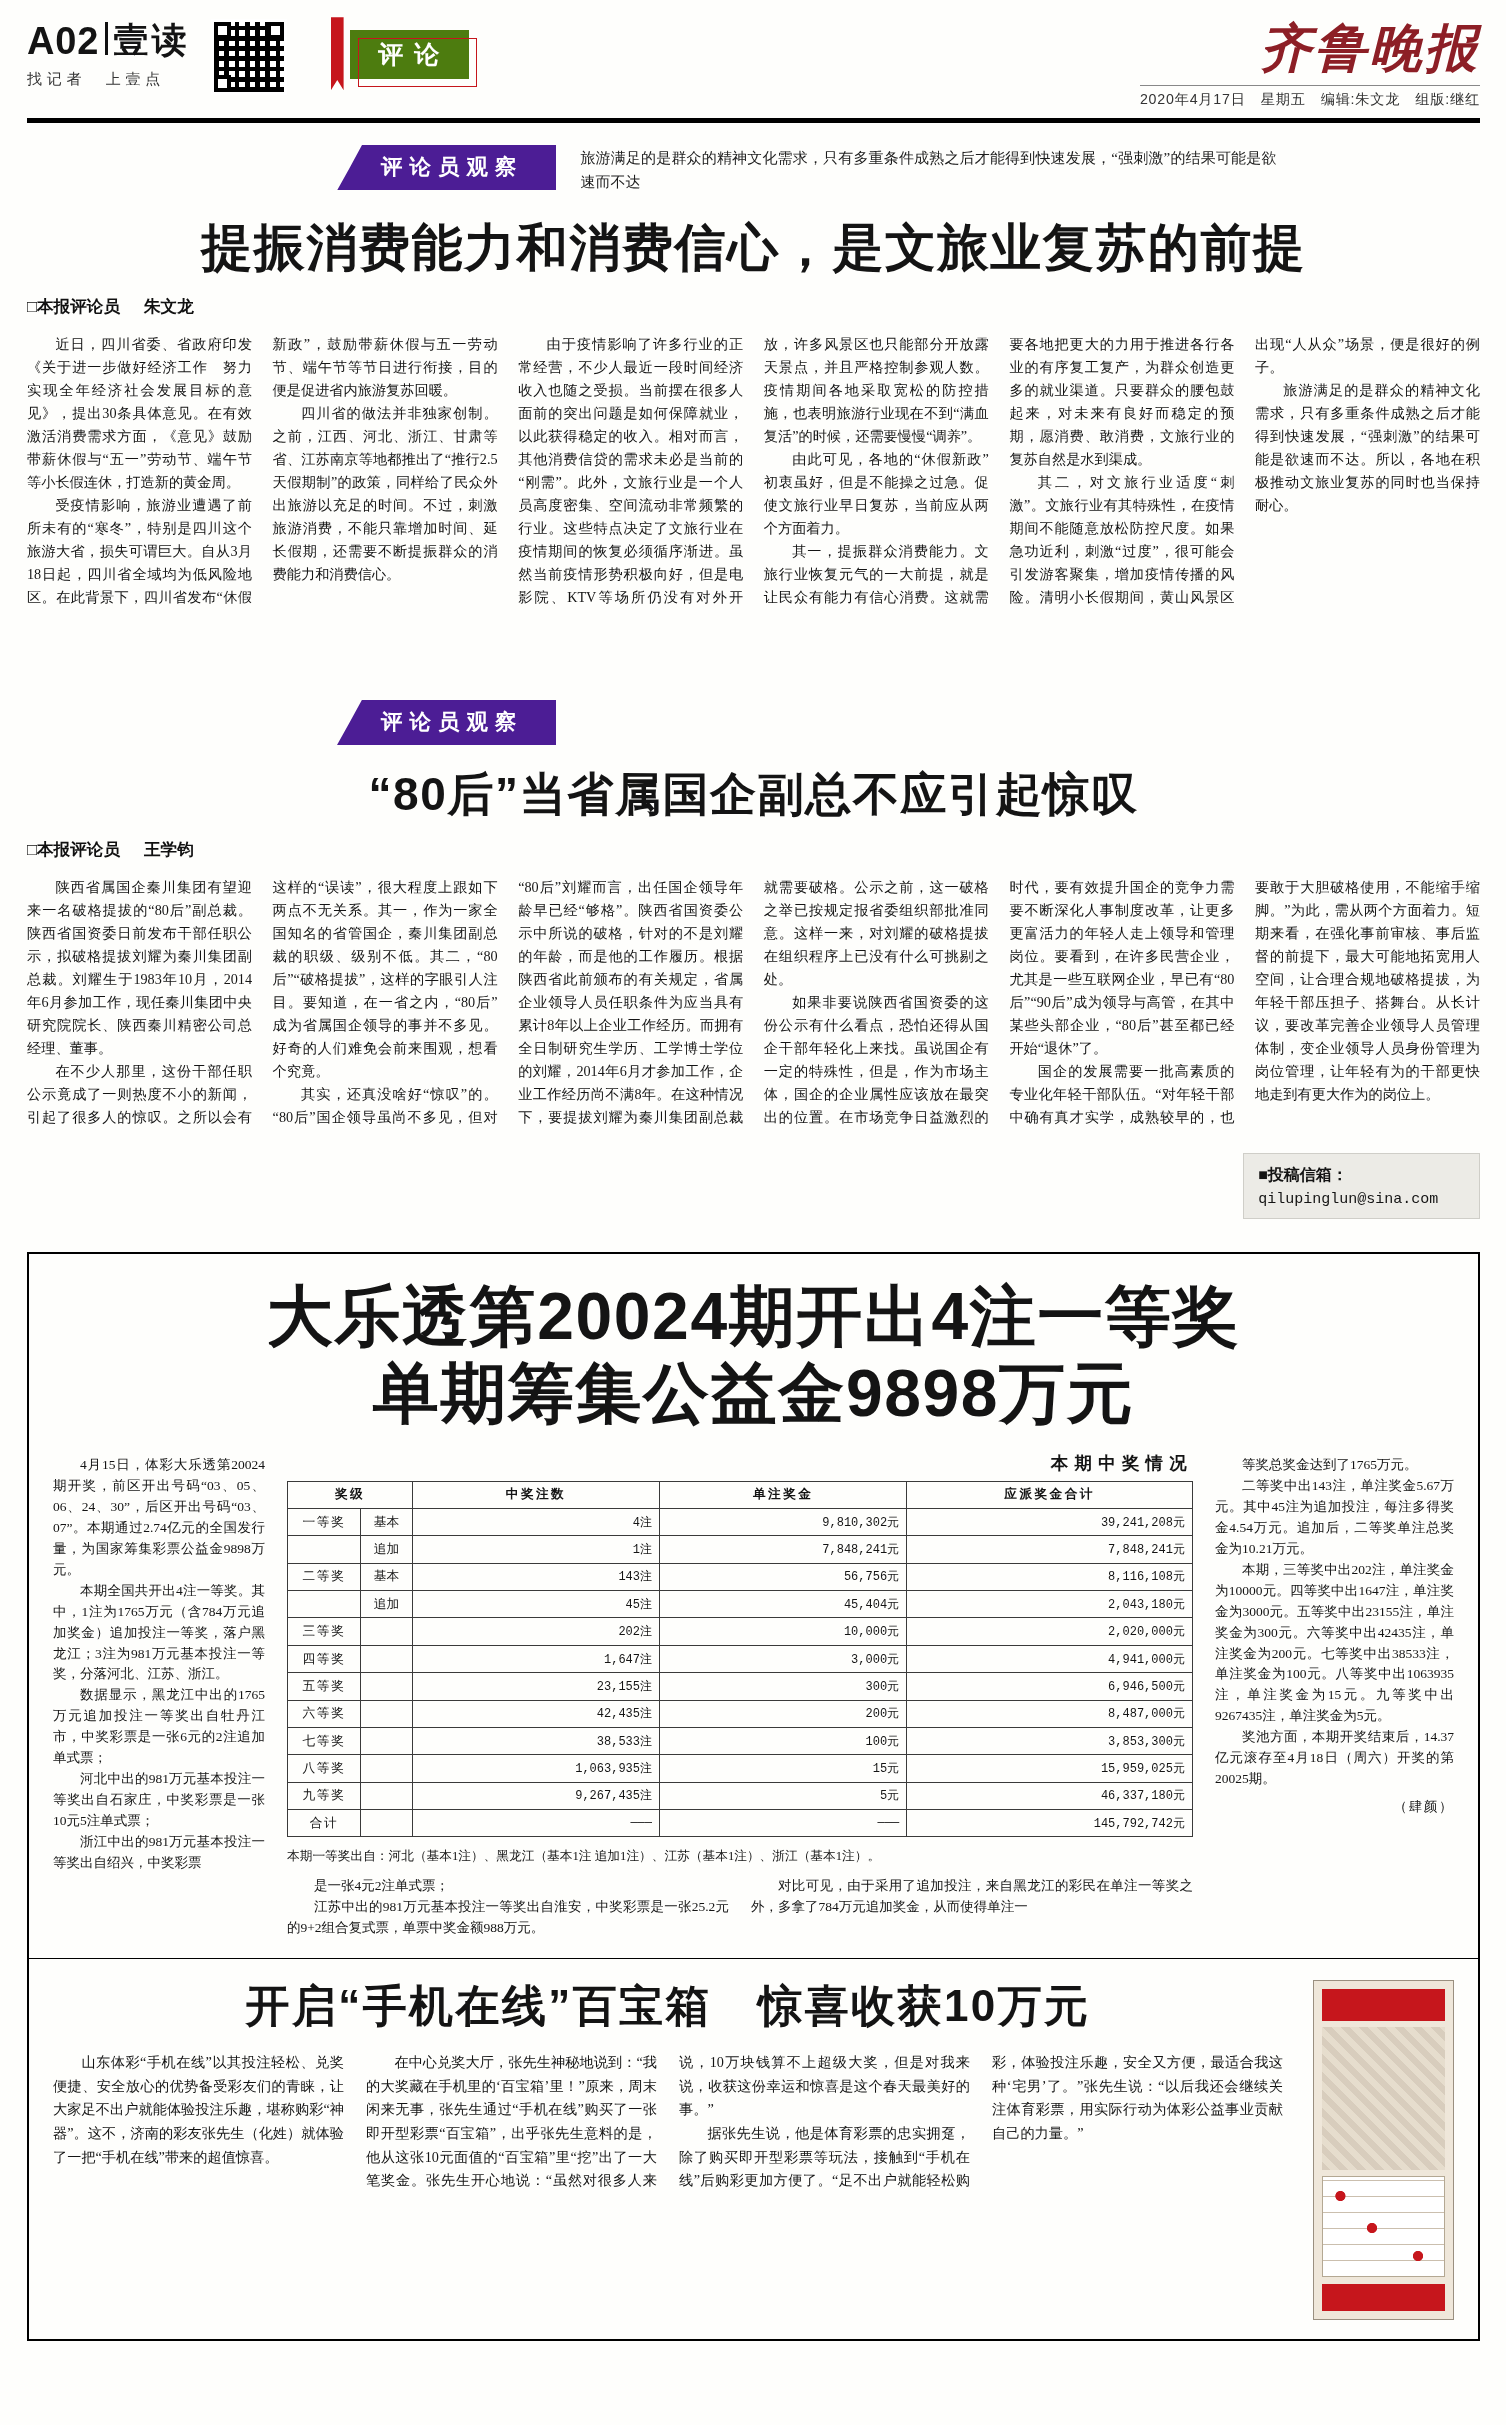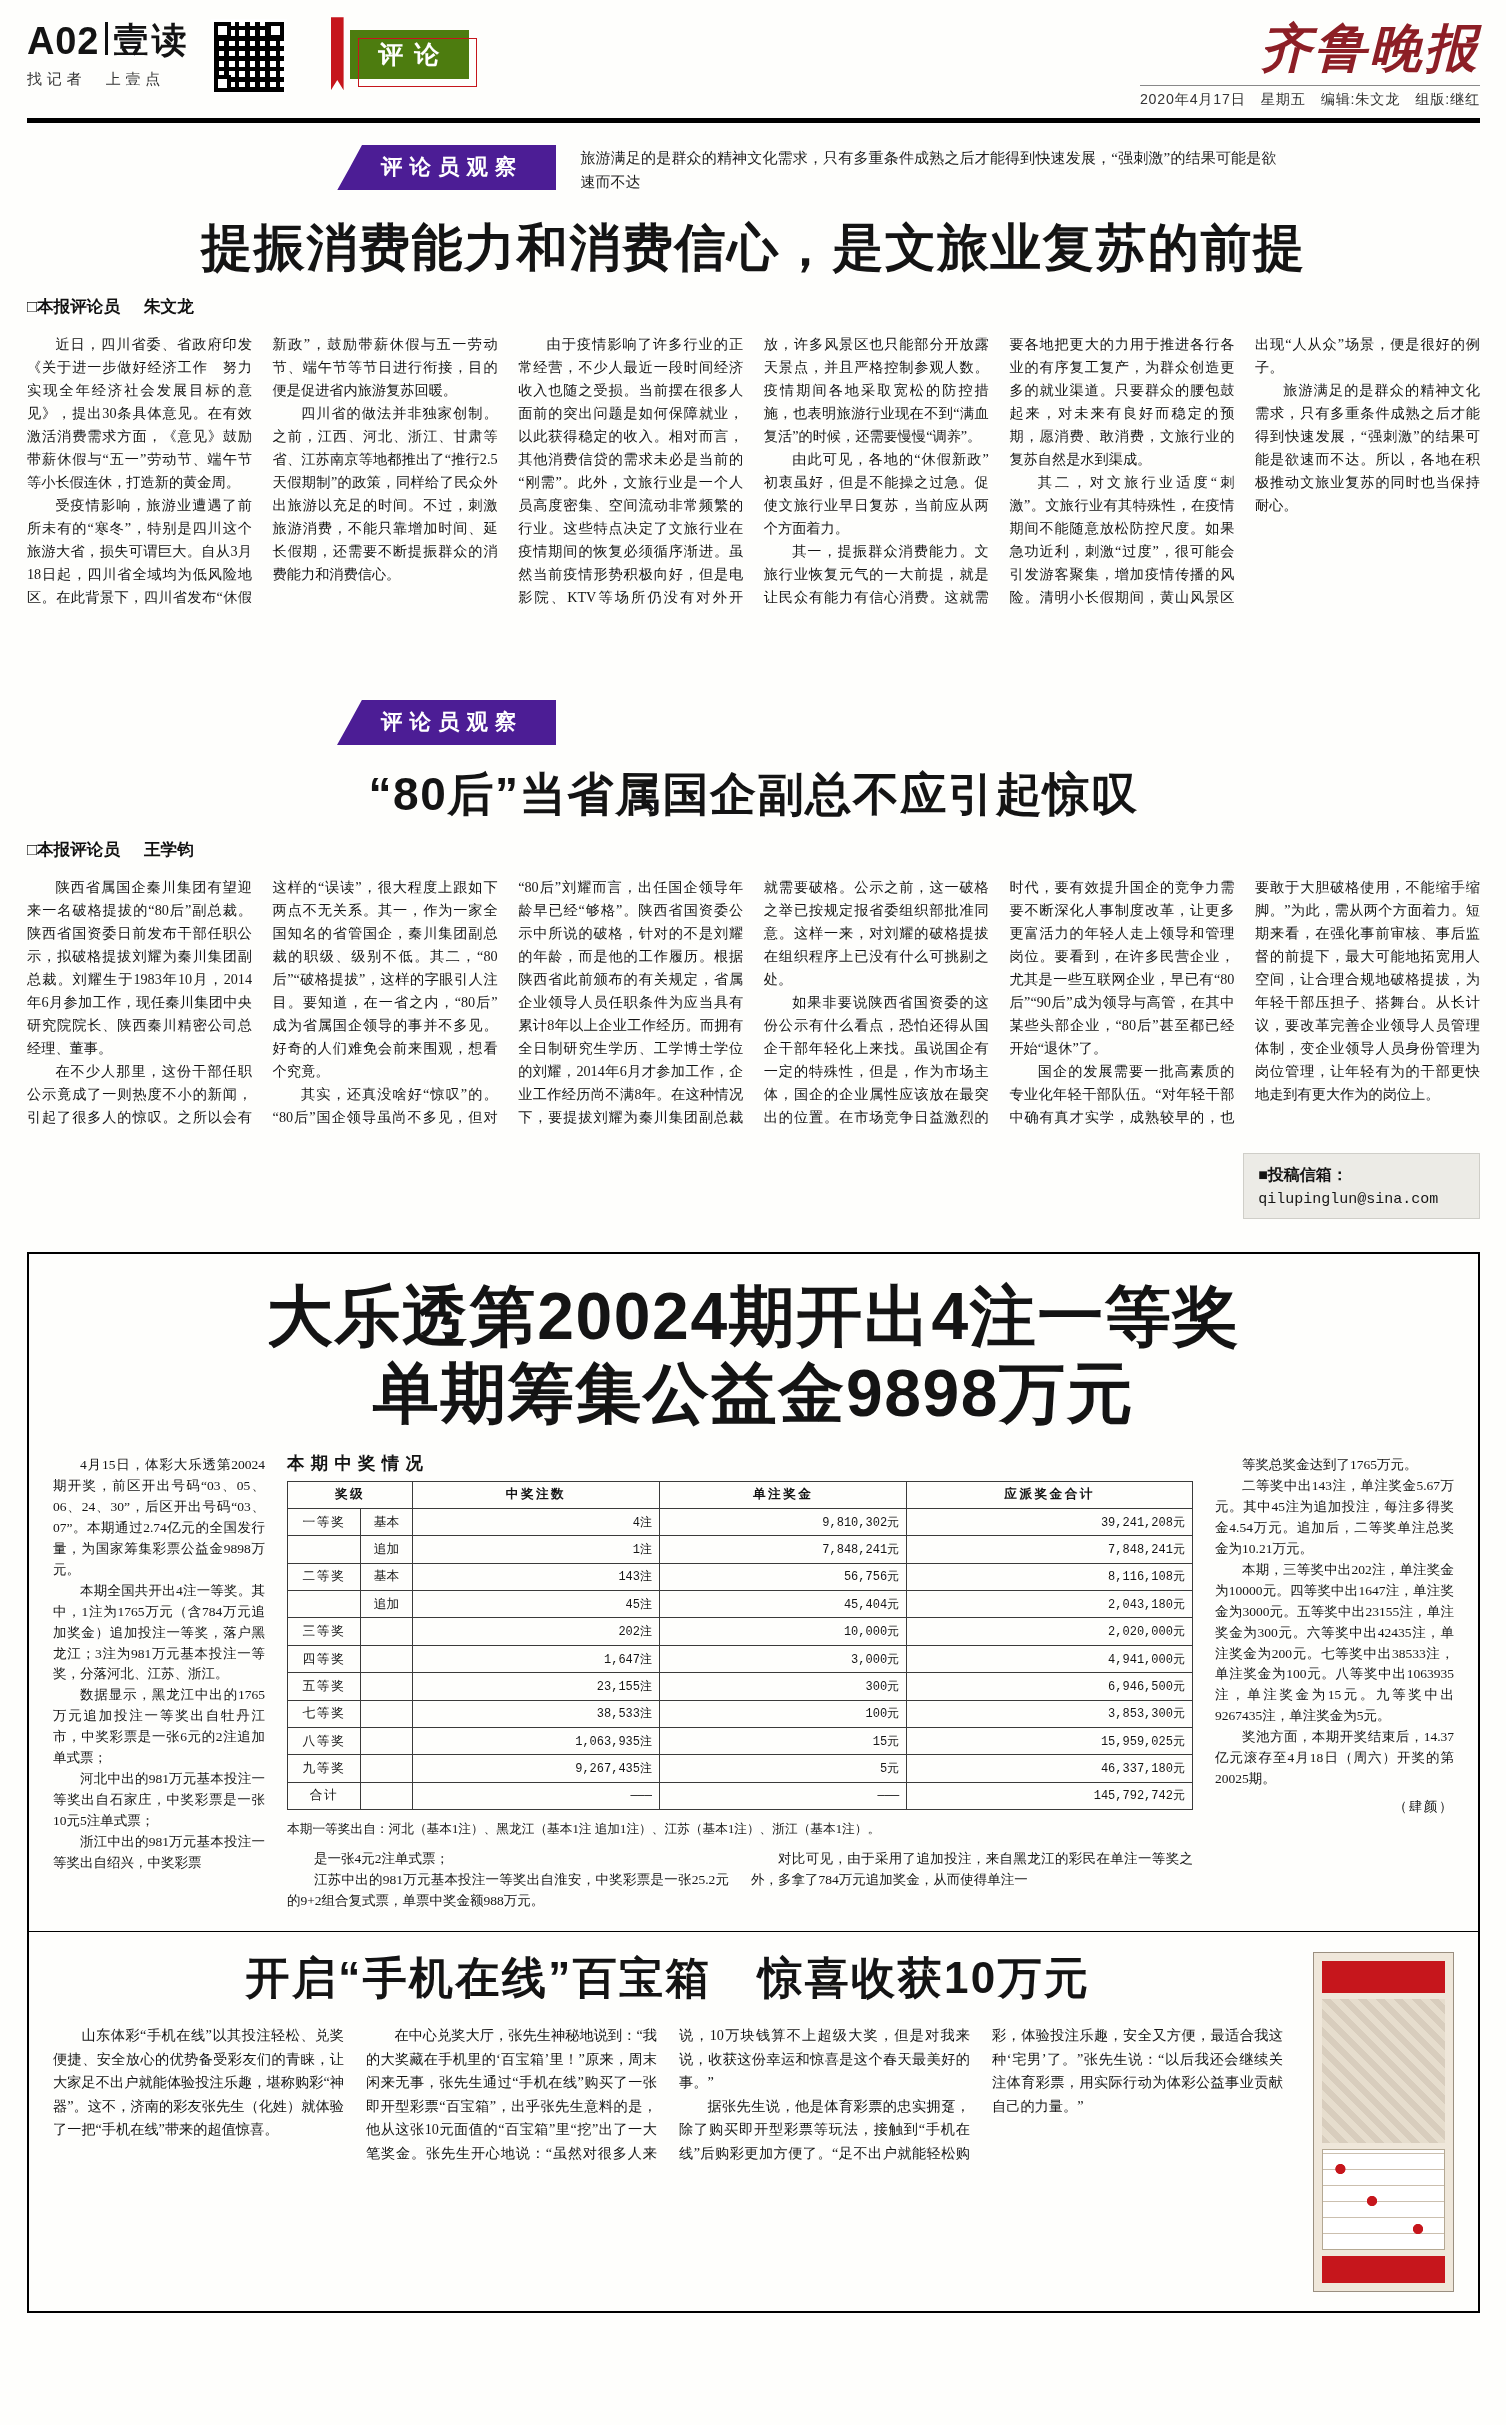--- a/index.html
+++ b/index.html
@@ -54,21 +54,21 @@
   .article-2{margin-top:27px}
   .mailbox{position:absolute;right:0;bottom:-3.2px;width:237px;background:#ecebe6;border:0.8px solid #cfcec8;
       padding:11px 14.2px;font:700 16px/1.3 "Liberation Sans",sans-serif}
   .mailbox .mail{display:block;margin-top:6.3px;font:400 15px/1 "Liberation Mono","DejaVu Sans Mono",monospace;font-weight:400}
 
   
   .bigbox{border:2.4px solid #000;margin-top:36px;padding:24px 24px 19px}
   .lot-headline{font:900 66px/1.16 "Liberation Sans","DejaVu Sans",sans-serif;text-align:center;letter-spacing:1.6px}
   .lot-grid{display:grid;grid-template-columns:212px 1fr 239px;gap:22px;margin-top:24px}
   .lot-col p{text-indent:2em;font-size:13.5px;line-height:1.55;text-align:justify}
-  .tbl-title{text-align:left;font:700 17.4px/1 "Liberation Sans",sans-serif;letter-spacing:6.3px;margin-bottom:8px}
+  .tbl-title{text-align:right;font:700 17.4px/1 "Liberation Sans",sans-serif;letter-spacing:6.3px;margin-bottom:8px}
   table.prize{width:100%;border-collapse:collapse;font-family:"Liberation Sans","DejaVu Sans",sans-serif}
   .prize th,.prize td{border:0.8px solid #3a3a3a;padding:4.7px 7.1px;font-size:12.7px}
   .prize th{font-weight:700;text-align:center;letter-spacing:2.4px}
   .prize td.lv{text-align:center;font-weight:400;width:73px;letter-spacing:1.6px}
   .prize td.sub{text-align:center;width:52px}
   .prize td.num{text-align:right;font-family:"Liberation Mono","DejaVu Sans Mono",monospace;font-size:12px}
   .note{font-size:12.7px;line-height:1.55;margin-top:9.5px;text-align:justify}
   .cols2{column-count:2;column-gap:22px;margin-top:9.5px;text-align:justify}
   .cols2 p{text-indent:2em;font-size:13.5px;line-height:1.55}
   .signoff{text-align:right;font-size:13.5px;margin-top:8px;letter-spacing:1.6px}
@@ -243,20 +243,27 @@
               <td class="num">4,941,000元</td>
             </tr>
               <tr>
               <td class="lv">五等奖</td>
               <td class="sub"></td>
               <td class="num">23,155注</td>
               <td class="num">300元</td>
               <td class="num">6,946,500元</td>
             </tr>
               <tr>
+              <td class="lv">六等奖</td>
+              <td class="sub"></td>
+              <td class="num">42,435注</td>
+              <td class="num">200元</td>
+              <td class="num">8,487,000元</td>
+            </tr>
+              <tr>
               <td class="lv">七等奖</td>
               <td class="sub"></td>
               <td class="num">38,533注</td>
               <td class="num">100元</td>
               <td class="num">3,853,300元</td>
             </tr>
               <tr>
               <td class="lv">八等奖</td>
               <td class="sub"></td>
               <td class="num">1,063,935注</td>

